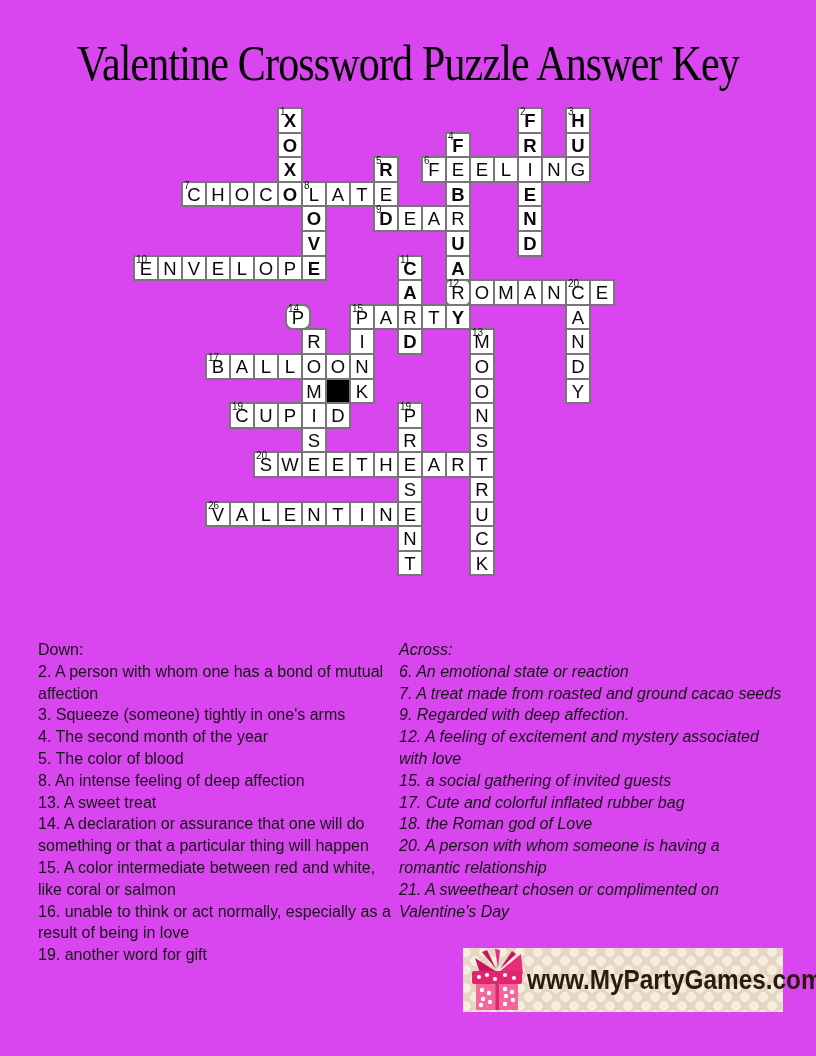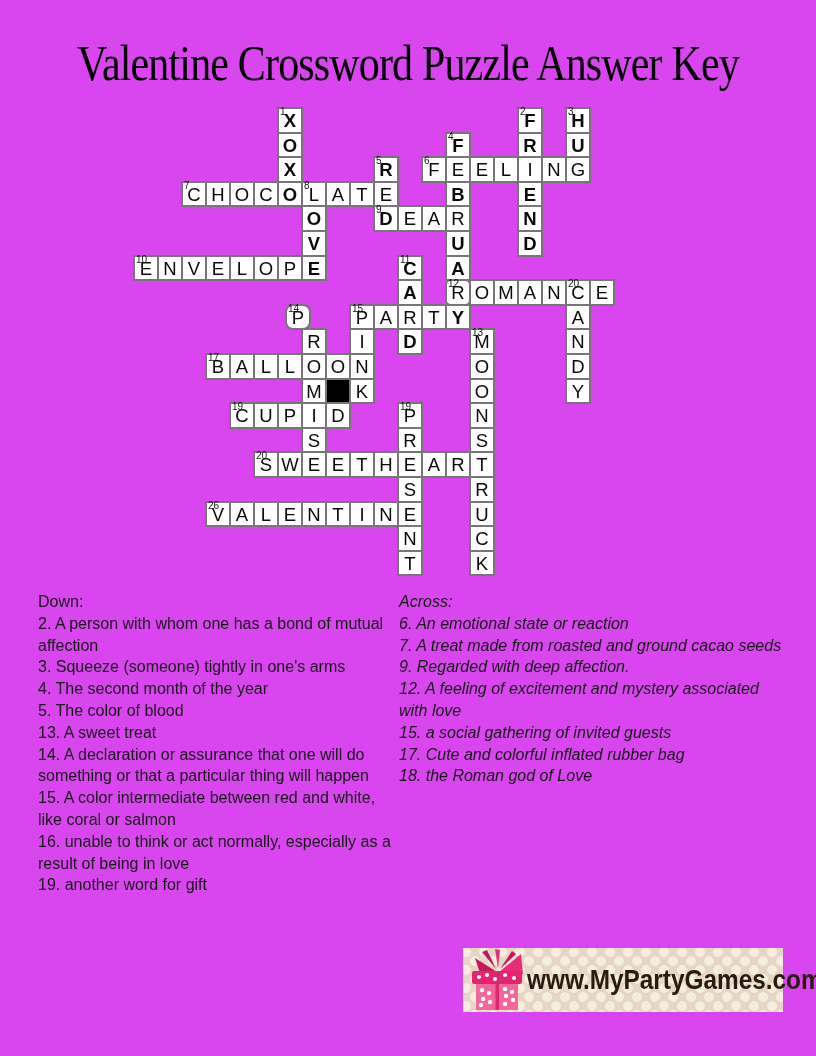--- a/index.html
+++ b/index.html
@@ -9,21 +9,21 @@
          font-family:"Liberation Serif",serif;font-size:50px;font-weight:400;color:#000;
          transform:scaleX(0.84);letter-spacing:-1px;white-space:nowrap;}
   .grid{position:absolute;left:133px;top:107px;width:482px;height:470px;}
   .cell{position:absolute;width:26px;height:26.6px;box-sizing:border-box;
         border:2px solid #767676;background:#fff;}
   .cell.black{background:#000;}
   .cell .letter{position:absolute;left:0;right:0;top:1px;bottom:0;text-align:center;
         font-size:18.5px;line-height:21.5px;color:#0a0a0a;}
   .cell.bold .letter{font-weight:700;}
   .cell .num{position:absolute;top:-2px;left:1px;font-size:10px;line-height:10px;color:#141414;z-index:2;}
-  .clues{position:absolute;font-size:16px;line-height:21.8px;color:#161616;}
+  .clues{position:absolute;font-size:16px;line-height:21.8px;color:#161616;margin-top:48px;}
   .clues .clue-head{font-size:16px;}
   #down-col{left:38px;top:591px;width:358px;}
   #across-col{left:399px;top:591px;width:384px;font-style:italic;}
   .banner{position:absolute;left:463px;top:948px;width:320px;height:64px;
         background-color:#e6d6c4;
         background-image:radial-gradient(circle,#f6eedd 4.5px,rgba(246,238,221,0) 5.2px),
                          radial-gradient(circle,#f6eedd 4.5px,rgba(246,238,221,0) 5.2px);
         background-size:18px 18px;background-position:3px 4px,12px 13px;}
   .logo-text{position:absolute;left:64px;top:50%;
         transform:translateY(-50%) scaleX(0.87);transform-origin:left center;
@@ -407,38 +407,41 @@
       </div>
     </div>
 
   <div class="clues" id="down-col">
     <div class="clue-head">Down:</div>
     <div id="down-list">
         <div class="clue">2. A person with whom one has a bond of mutual affection</div>
         <div class="clue">3. Squeeze (someone) tightly in one's arms</div>
         <div class="clue">4. The second month of the year</div>
         <div class="clue">5. The color of blood</div>
+        <div class="clue">8. An intense feeling of deep affection</div>
         <div class="clue">13. A sweet treat</div>
         <div class="clue">14. A declaration or assurance that one will do something or that a particular thing will happen</div>
         <div class="clue">15. A color intermediate between red and white, like coral or salmon</div>
         <div class="clue">16. unable to think or act normally, especially as a result of being in love</div>
         <div class="clue">19. another word for gift</div>
       </div>
   </div>
 
   <div class="clues" id="across-col">
     <div class="clue-head">Across:</div>
     <div id="across-list">
         <div class="clue">6. An emotional state or reaction</div>
         <div class="clue">7. A treat made from roasted and ground cacao seeds</div>
         <div class="clue">9. Regarded with deep affection.</div>
         <div class="clue">12. A feeling of excitement and mystery associated with love</div>
         <div class="clue">15. a social gathering of invited guests</div>
         <div class="clue">17. Cute and colorful inflated rubber bag</div>
         <div class="clue">18. the Roman god of Love</div>
+        <div class="clue">20. A person with whom someone is having a romantic relationship</div>
+        <div class="clue">21. A sweetheart chosen or complimented on Valentine's Day</div>
       </div>
   </div>
 
   <div class="banner">
     <svg class="gift" width="62" height="62" viewBox="0 0 62 62">
 
       <polygon points="28,20 14,3 19,1" fill="#c9155a"></polygon>
       <polygon points="30,19 27,0 32,1" fill="#e62e78"></polygon>
       <polygon points="32,20 44,2 48,5" fill="#c9155a"></polygon>
 

